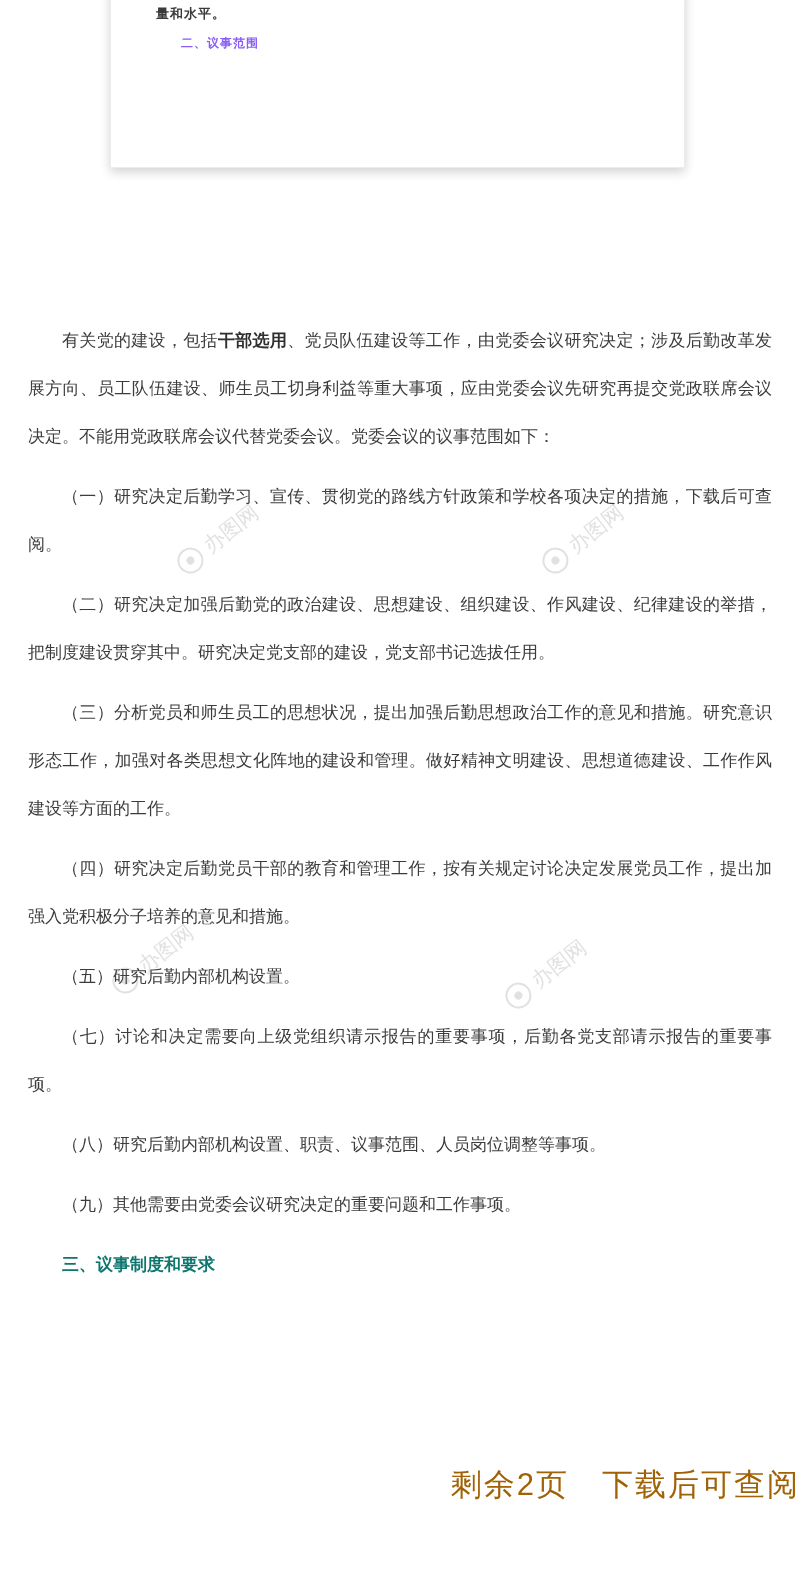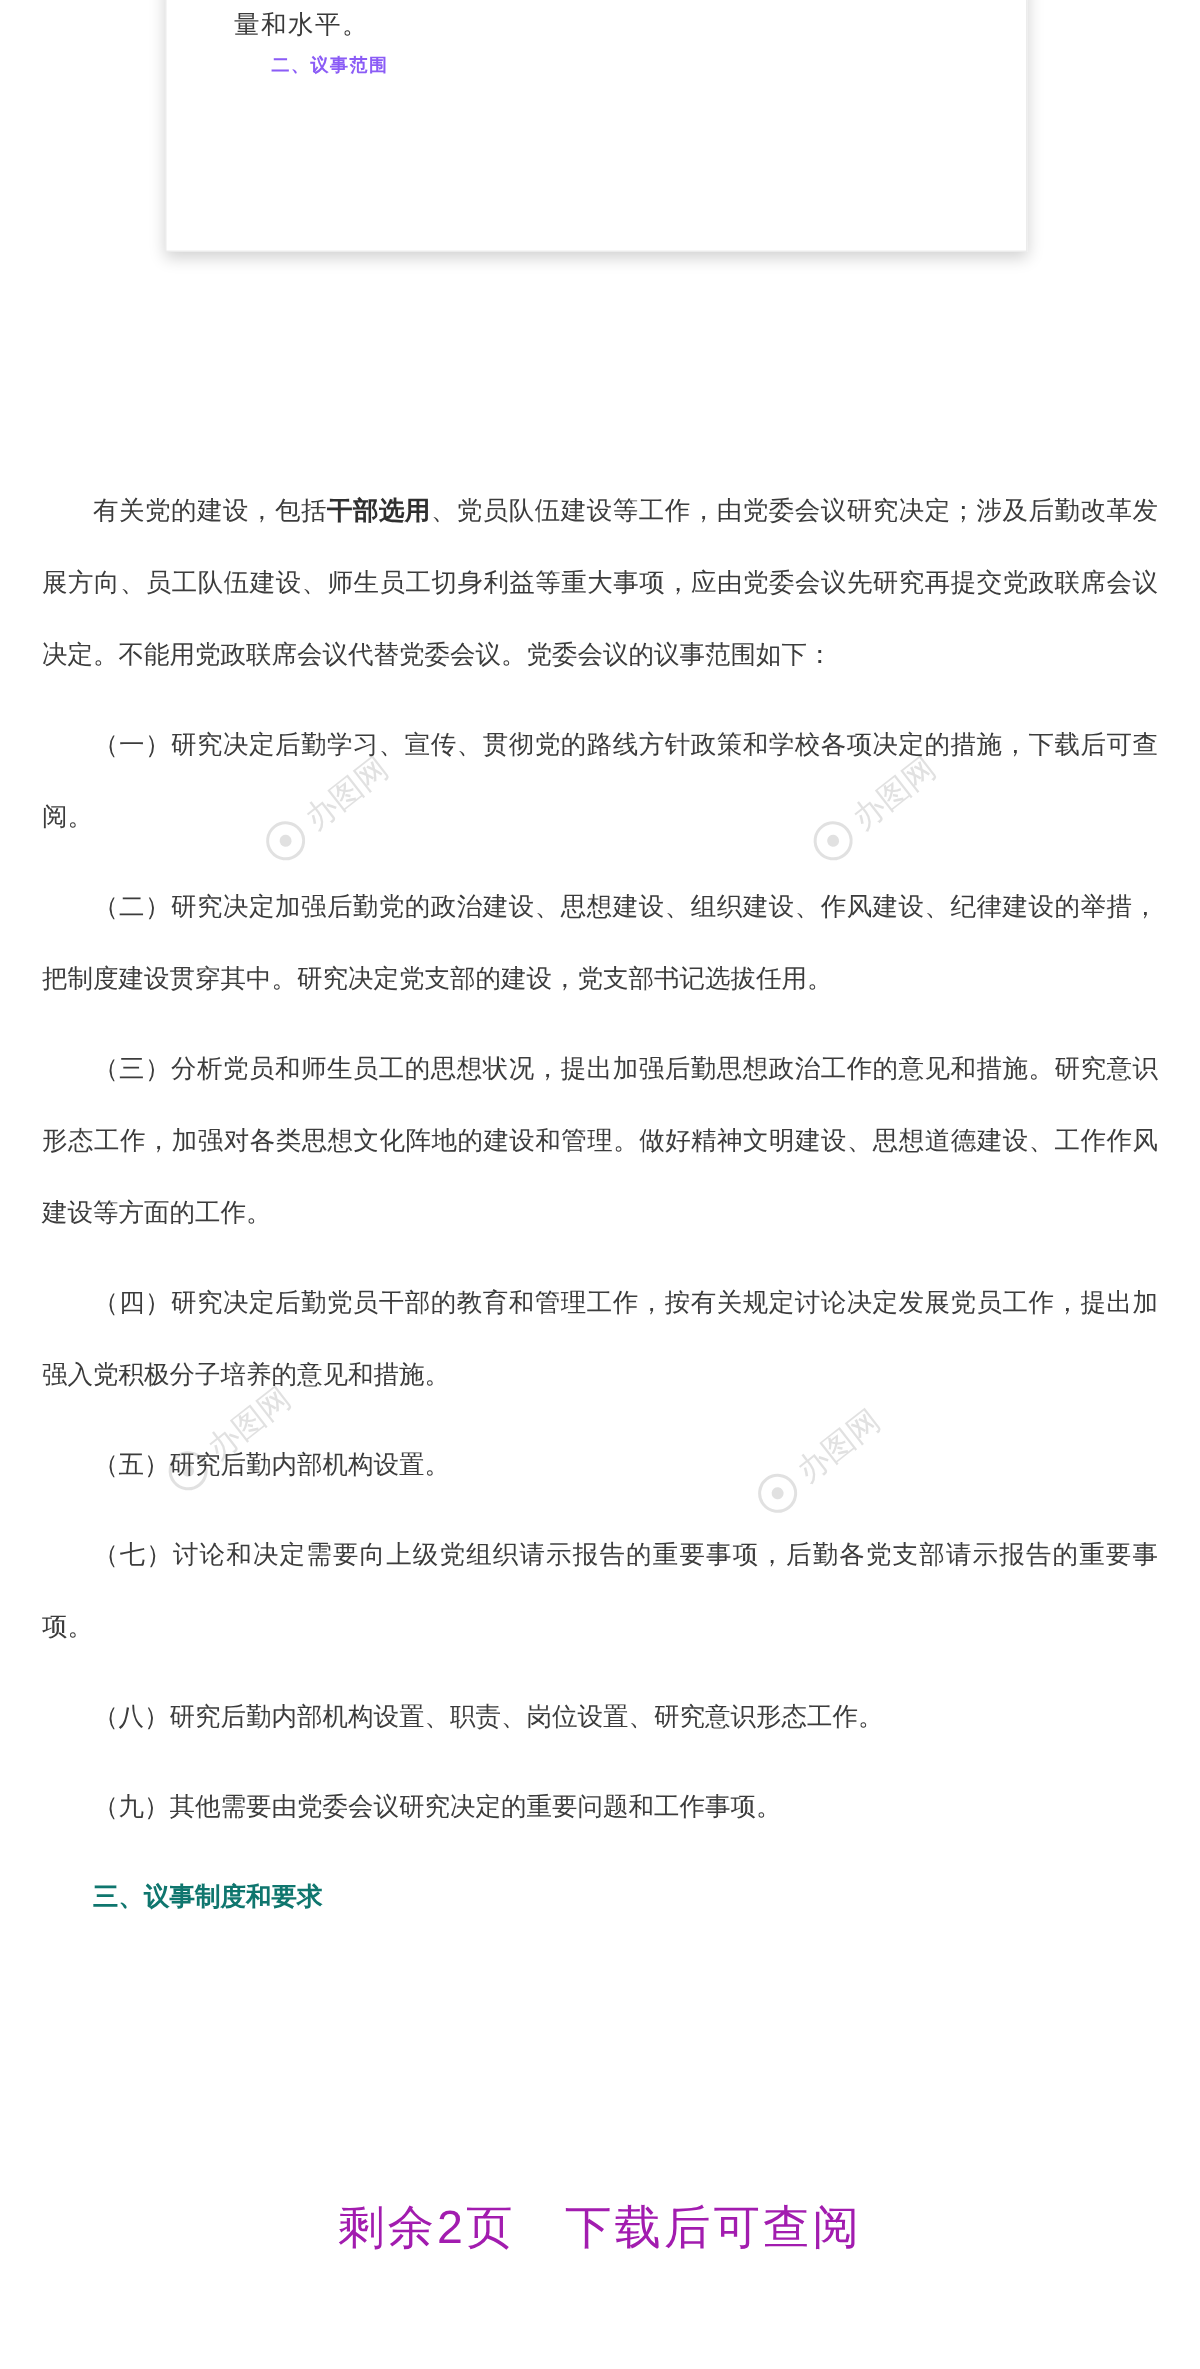--- a/index.html
+++ b/index.html
@@ -38,21 +38,21 @@
     position:absolute;
     left:110px; top:-14px;
     width:575px; height:182px;
     background:#ffffff;
     border:1px solid #ececec;
     box-shadow:0 4px 10px rgba(0,0,0,0.18);
     z-index:2;
   }
   .prev-tail {
     position:absolute; left:45px; top:18px;
-    font-size:17px; font-weight:normal; color:#3a3a3a;
+    font-size:13px; font-weight:bold; color:#3a3a3a;
     letter-spacing:1px;
     text-align:center;
   }
   .prev-heading {
     position:absolute; left:70px; top:48px;
     font-size:12px; font-weight:bold; color:#8b5cf6;
     letter-spacing:1px;
   }
 
   
@@ -75,24 +75,24 @@
     font-weight:bold;
     color:#0f766e;
     margin-top:2px;
   }
 
   
   .footer-notice {
     position:absolute;
     left:0; top:1464px;
     width:100%;
-    text-align:center;
+    text-align:right;
     font-family:"Liberation Sans", sans-serif;
     font-size:31px;
-    color:#a21caf;
+    color:#a16207;
     letter-spacing:2px;
     z-index:1;
   }
 </style>
 </head>
 <body>
 
 <div class="page">
 
   <div class="wm" style="left:170px; top:525px;">
@@ -127,21 +127,21 @@
 
   <div class="content">
     <p class="para"><span>有关党的建设，包括</span><b>干部选用</b><span>、党员队伍建设等工作，由党委会议研究决定；涉及后勤改革发展方向、员工队伍建设、师生员工切身利益等重大事项，应由党委会议先研究再提交党政联席会议决定。不能用党政联席会议代替党委会议。党委会议的议事范围如下：</span></p>
 
     <p class="para">（一）研究决定后勤学习、宣传、贯彻党的路线方针政策和学校各项决定的措施，下载后可查阅。</p>
     <p class="para">（二）研究决定加强后勤党的政治建设、思想建设、组织建设、作风建设、纪律建设的举措，把制度建设贯穿其中。研究决定党支部的建设，党支部书记选拔任用。</p>
     <p class="para">（三）分析党员和师生员工的思想状况，提出加强后勤思想政治工作的意见和措施。研究意识形态工作，加强对各类思想文化阵地的建设和管理。做好精神文明建设、思想道德建设、工作作风建设等方面的工作。</p>
     <p class="para">（四）研究决定后勤党员干部的教育和管理工作，按有关规定讨论决定发展党员工作，提出加强入党积极分子培养的意见和措施。</p>
     <p class="para">（五）研究后勤内部机构设置。</p>
     <p class="para">（七）讨论和决定需要向上级党组织请示报告的重要事项，后勤各党支部请示报告的重要事项。</p>
-    <p class="para">（八）研究后勤内部机构设置、职责、岗位设置、研究意识形态工作。</p>
+    <p class="para">（八）研究后勤内部机构设置、职责、议事范围、人员岗位调整等事项。</p>
     <p class="para">（九）其他需要由党委会议研究决定的重要问题和工作事项。</p>
 
     <p class="section-heading">三、议事制度和要求</p>
   </div>
 
   <div class="footer-notice">剩余2页　下载后可查阅</div>
 
 </div>
 
 </body></html>

